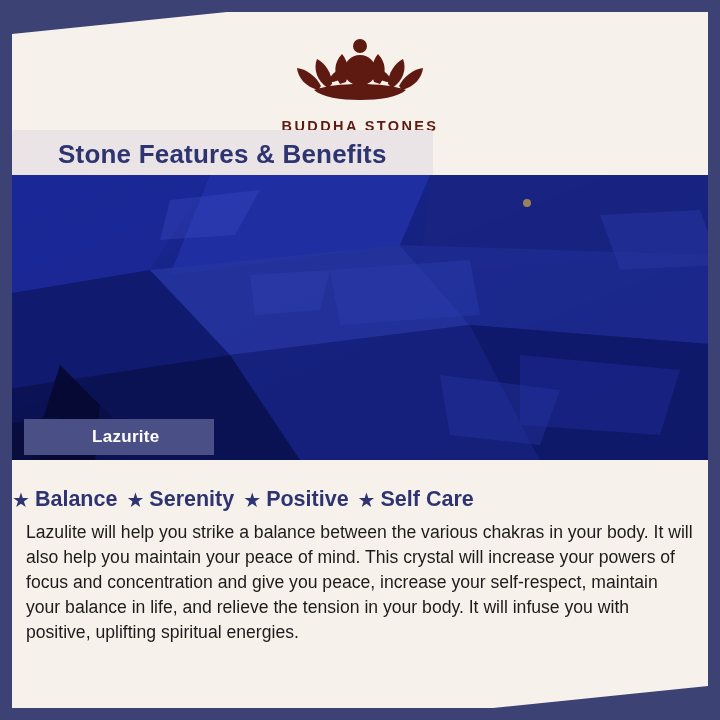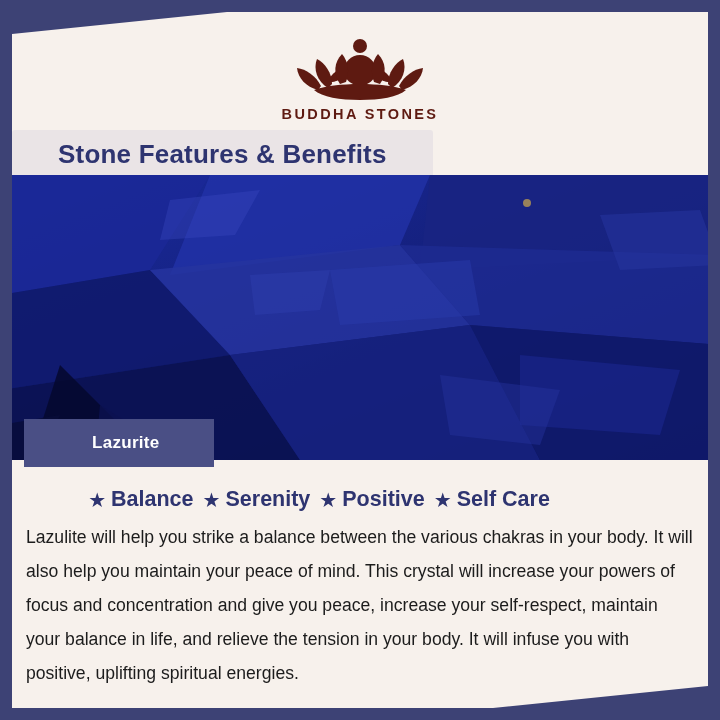--- a/index.html
+++ b/index.html
@@ -49,21 +49,21 @@
   
   .logo-area {
     position: relative;
     height: 112px;
     text-align: center;
     padding-top: 16px;
     box-sizing: border-box;
   }
   .logo-svg { display:block; margin: 0 auto; }
   .brand-name {
-    margin-top: 4px;
+    margin-top: 16px;
     font-size: 14.5px;
     letter-spacing: 2.4px;
     color: #5e1a11;
     font-weight: 700;
     font-family: "Liberation Sans", sans-serif;
   }
 
   
   .title-wrap {
     position: relative;
@@ -94,39 +94,38 @@
     overflow: hidden;
     background: #0d1a63;
   }
   .hero svg { display:block; }
 
   .stone-label {
     position: absolute;
     left: 12px;
     top: 407px;
     width: 190px;
-    height: 48px;
+    height: 36px;
     background: #4a4f85;
     color: #ffffff;
     font-size: 17px;
     font-weight: bold;
     display: flex;
     align-items: center;
     padding-left: 68px;
     box-sizing: border-box;
     letter-spacing: 0.3px;
   }
 
   
   .keywords {
     position: absolute;
     left: 0;
     top: 475px;
     width: 614px;
-    text-align: center;
     white-space: nowrap;
     text-decoration: underline;
   }
   .kw {
     display: inline-block;
     color: #2e3470;
     font-size: 21.5px;
     font-weight: bold;
     vertical-align: middle;
   }
@@ -140,21 +139,21 @@
   .star.first { margin-left: 0; }
 
   
   .body-text {
     position: absolute;
     left: 14px;
     top: 508px;
     width: 668px;
     color: #1c1c1c;
     font-size: 17.6px;
-    line-height: 34px;
+    line-height: 25px;
     text-align: left;
     font-family: "Liberation Sans", sans-serif;
   }
 </style>
 </head>
 <body>
 
 <div class="page">
   <div class="inner">
 

